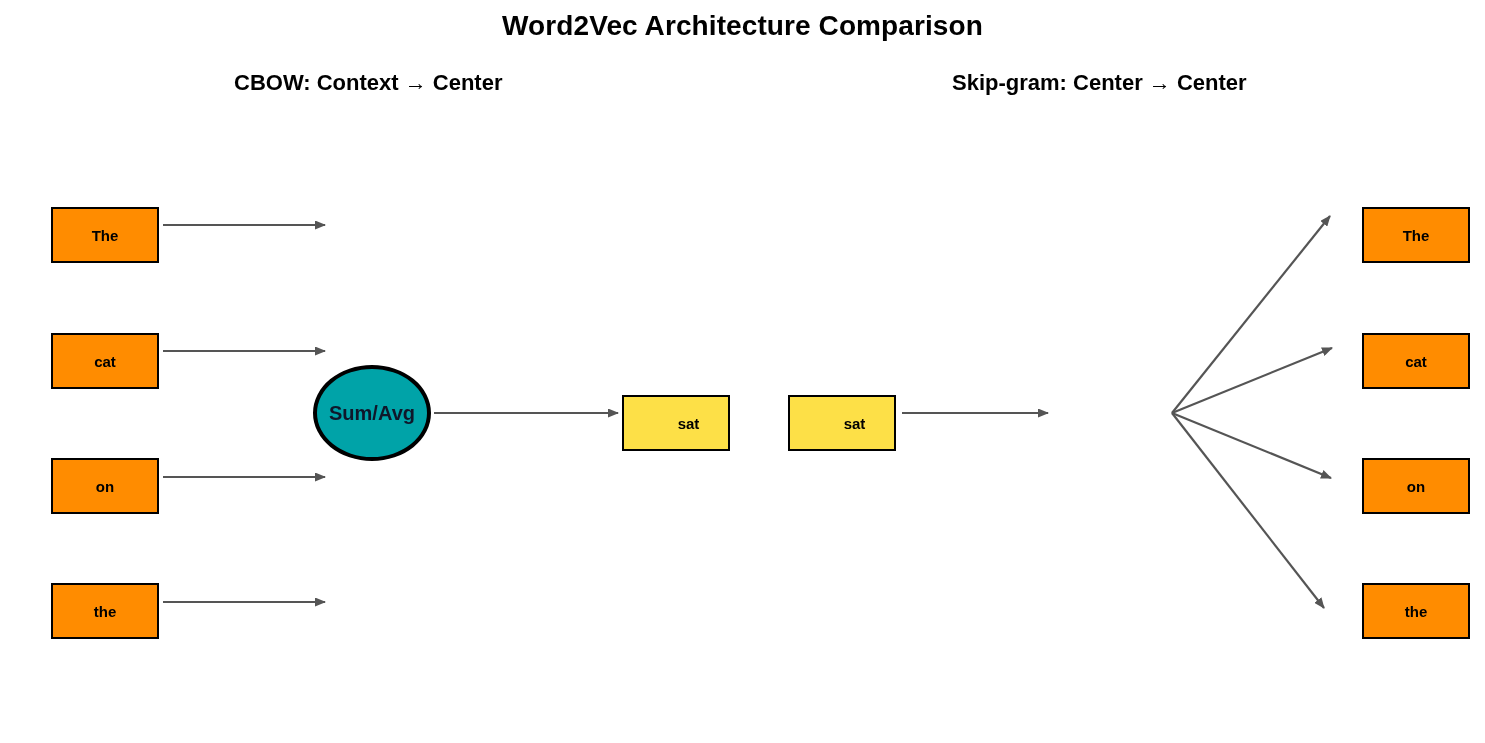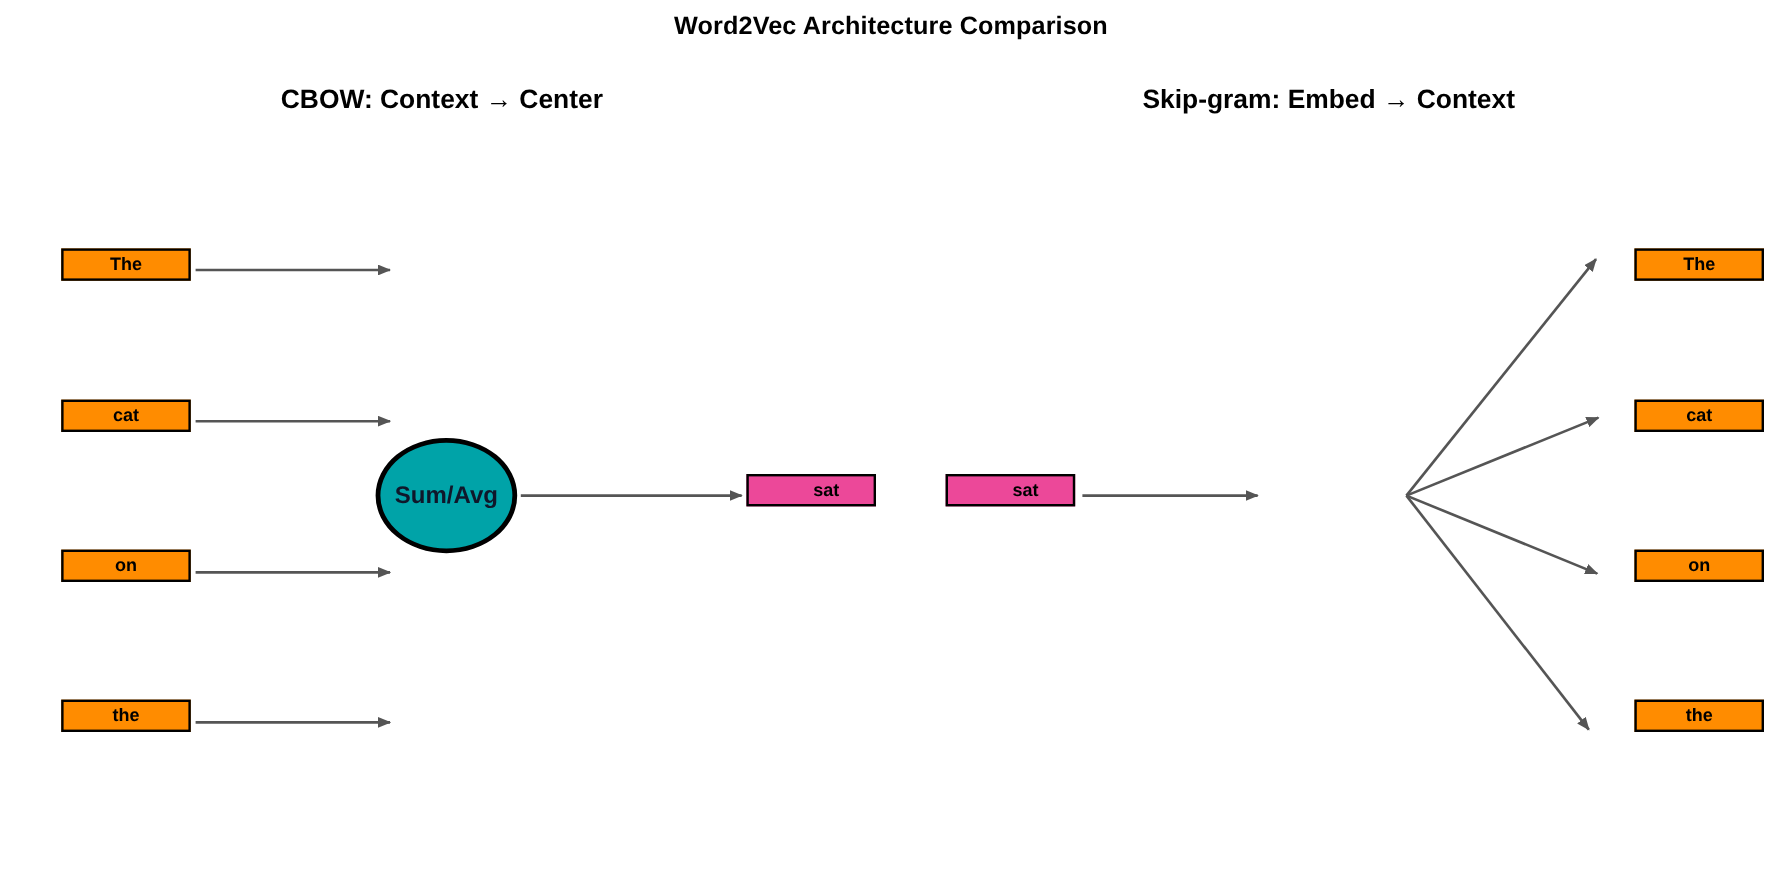--- a/index.html
+++ b/index.html
@@ -16,50 +16,50 @@
     height: 743px;
     background: #ffffff;
     overflow: hidden;
   }
   .title {
     position: absolute;
     left: 0;
     top: 10px;
     width: 1485px;
     text-align: center;
-    font-size: 21px;
+    font-size: 28px;
     font-weight: bold;
     color: #000000;
     letter-spacing: 0.1px;
   }
   .subtitle {
     position: absolute;
     font-size: 22px;
     font-weight: bold;
     color: #000000;
     white-space: nowrap;
   }
   .subtitle-cbow { left: 234px; top: 70px; }
   .subtitle-skipgram { left: 952px; top: 70px; }
 
   .wordbox {
     position: absolute;
     width: 108px;
-    height: 27px;
+    height: 56px;
     border: 2.5px solid #000000;
     box-sizing: border-box;
     display: flex;
     align-items: center;
     justify-content: center;
     font-size: 15px;
     font-weight: bold;
     color: #000000;
   }
   .wordbox.context { background: #FF8C00; }
-  .wordbox.center  { background: #ec4899; padding-left: 25px; }
+  .wordbox.center  { background: #fde047; padding-left: 25px; }
 
   .node-circle {
     position: absolute;
     width: 118px;
     height: 96px;
     border: 4.5px solid #000000;
     border-radius: 50%;
     box-sizing: border-box;
     background: #00A3A8;
     display: flex;
@@ -80,21 +80,21 @@
   }
 </style>
 </head>
 <body>
 
 <div class="canvas">
 
   <div class="title">Word2Vec Architecture Comparison</div>
 
   <div class="subtitle subtitle-cbow">CBOW: Context → Center</div>
-  <div class="subtitle subtitle-skipgram">Skip-gram: Embed → Context</div>
+  <div class="subtitle subtitle-skipgram">Skip-gram: Center → Center</div>
 
   <svg class="arrow-layer" viewBox="0 0 1485 743" width="1485" height="743">
     <defs>
       <marker id="ah" markerWidth="11" markerHeight="9" refX="10" refY="4.5" orient="auto" markerUnits="userSpaceOnUse">
         <path d="M0,0 L11,4.5 L0,9 z" fill="#555555"></path>
       </marker>
     </defs>
     <g id="arrows" stroke="#555555" stroke-width="2.2" fill="none">
         <line x1="163" y1="225" x2="325" y2="225" marker-end="url(#ah)"></line>
         <line x1="163" y1="351" x2="325" y2="351" marker-end="url(#ah)"></line>

